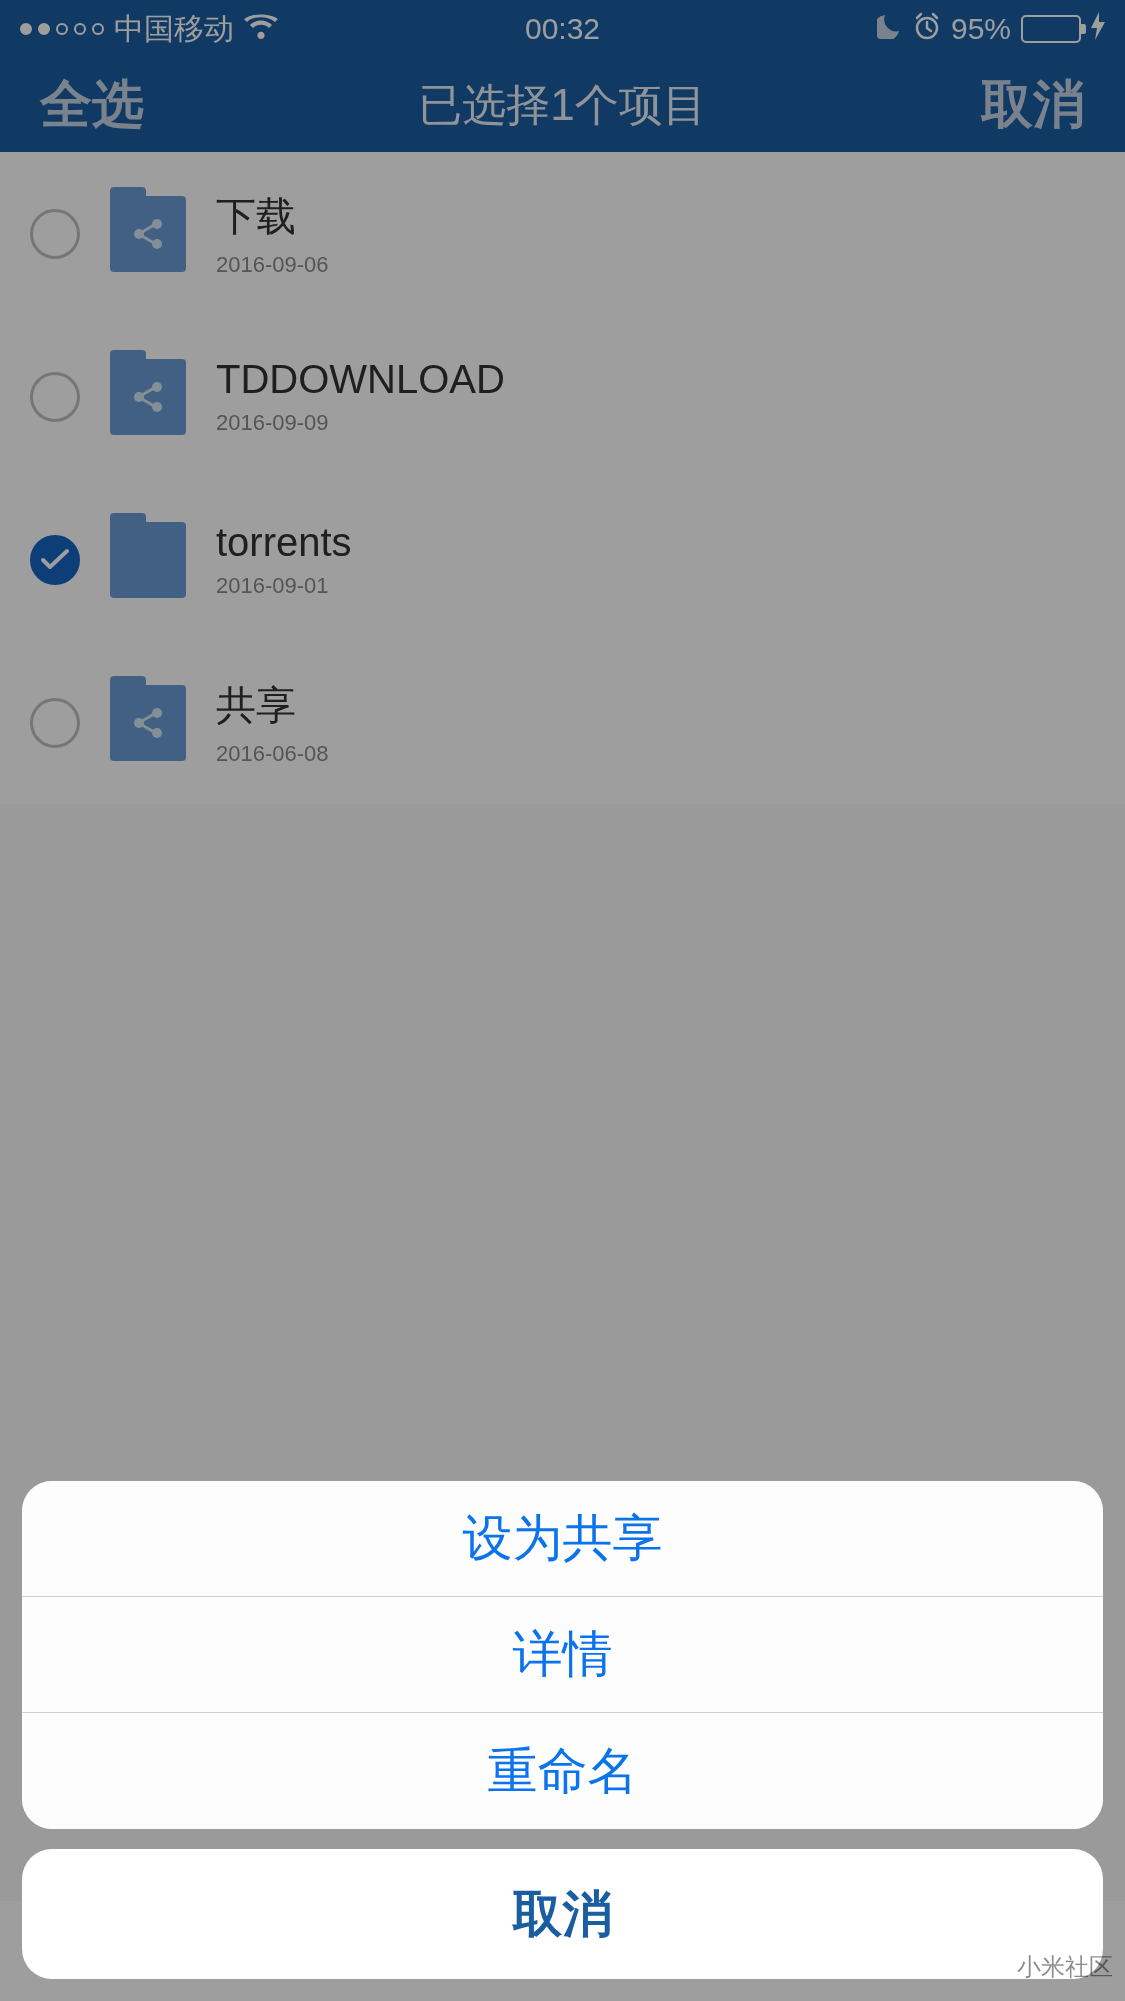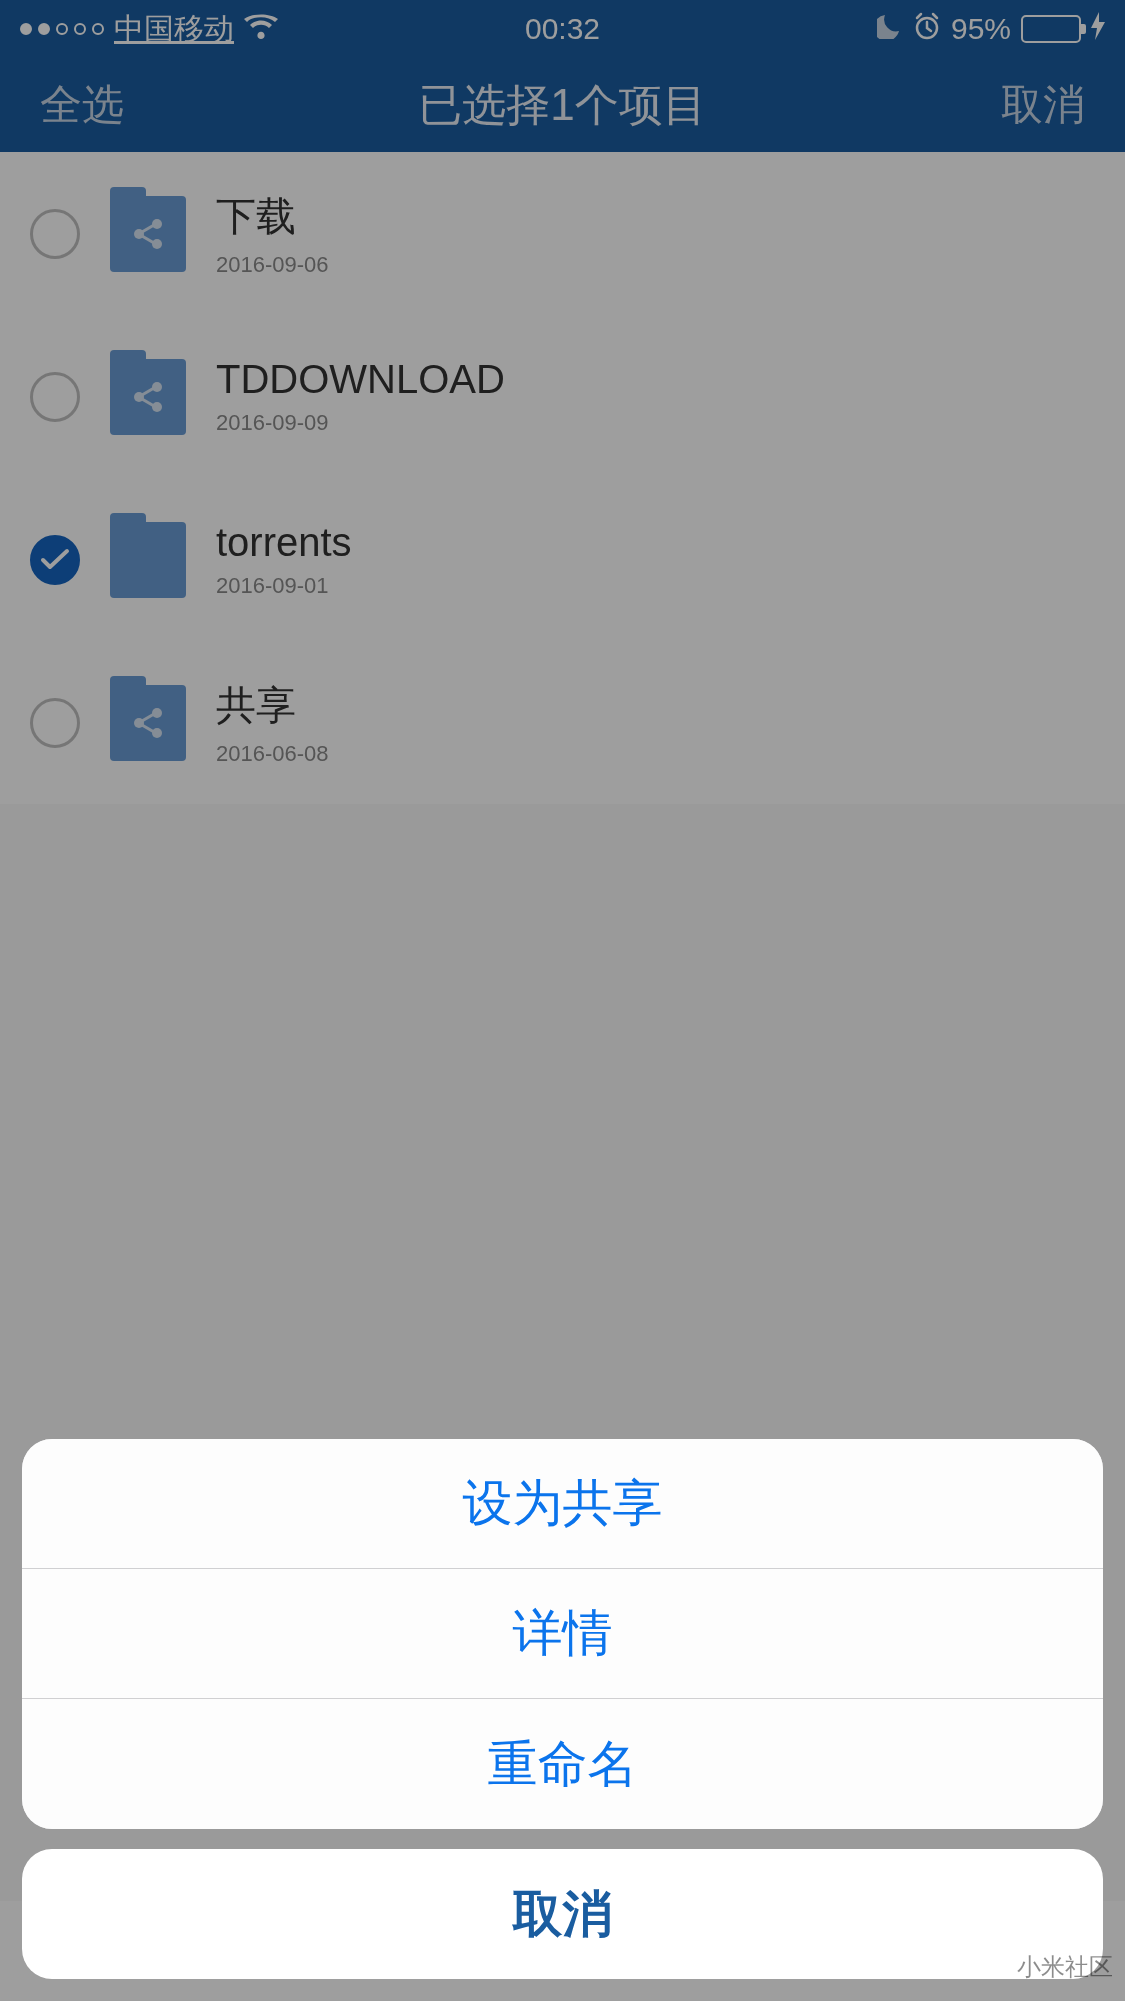--- a/index.html
+++ b/index.html
@@ -1,33 +1,33 @@
 <!DOCTYPE html>
 <html><head>
   <meta charset="utf-8">
   <style>
     * { margin: 0; padding: 0; box-sizing: border-box; }
     html, body { width: 1125px; height: 2001px; font-family: -apple-system, "Helvetica Neue", sans-serif; overflow: hidden; background: #fff; }
     .screen { width: 1125px; height: 2001px; position: relative; background: #f9f9f9; }
 
     
     .status-bar { height: 58px; background: #1a5da0; display: flex; align-items: center; justify-content: space-between; padding: 0 20px; color: #fff; font-size: 30px; }
-    .status-left { display: flex; align-items: center; gap: 10px; text-decoration: underline; }
+    .status-left { display: flex; align-items: center; gap: 10px; }
     .dots { display: flex; gap: 6px; }
     .dot { width: 12px; height: 12px; border-radius: 50%; border: 2px solid #fff; }
     .dot.filled { background: #fff; }
     .status-center { position: absolute; left: 50%; transform: translateX(-50%); font-weight: 500; }
     .status-right { display: flex; align-items: center; gap: 10px; padding-left: 39px; }
     .battery { width: 60px; height: 28px; border: 2px solid #fff; border-radius: 5px; position: relative; }
     .battery::after { content: ""; position: absolute; right: -7px; top: 7px; width: 5px; height: 10px; background: #fff; border-radius: 0 2px 2px 0; }
     .battery-fill { width: 95%; height: 100%; background: #4cd964; border-radius: 3px; }
 
     
     .nav-bar { height: 94px; background: #1a5da0; display: flex; align-items: center; justify-content: space-between; padding: 0 40px; color: #c6d4e4; }
-    .nav-left, .nav-right { font-size: 42px; }
+    .nav-left, .nav-right { font-size: 52px; font-weight: bold; }
     .nav-title { font-size: 44px; color: #e8eef5; position: absolute; left: 50%; transform: translateX(-50%); }
 
     
     .file-list { background: #fff; }
     .file-row { display: flex; align-items: center; height: 163px; padding: 0 30px; }
     .file-row-wrap { position: relative; }
     .checkbox { width: 50px; height: 50px; border-radius: 50%; border: 3px solid #bfbfbf; flex-shrink: 0; display: flex; align-items: center; justify-content: center; }
     .checkbox.checked { background: #1565c0; border-color: #1565c0; }
     .folder-icon { width: 76px; height: 76px; background: #6a9cd4; margin-left: 30px; position: relative; flex-shrink: 0; border-radius: 0 4px 4px 4px; }
     .folder-icon::before { content: ""; position: absolute; top: -9px; left: 0; width: 36px; height: 9px; background: #6a9cd4; border-radius: 4px 4px 0 0; }
@@ -39,21 +39,21 @@
     
     .dim { position: absolute; inset: 0; background: rgba(0,0,0,0.38); }
 
     
     .bottom-toolbar { position: absolute; bottom: 0; left: 0; right: 0; height: 100px; background: #fff; display: flex; justify-content: space-around; align-items: center; padding: 0 20px; }
     .toolbar-item { font-size: 28px; color: #666; }
 
     
     .action-sheet { position: absolute; left: 22px; right: 22px; bottom: 22px; }
     .sheet-group { background: #f0f0f2; border-radius: 30px; overflow: hidden; margin-bottom: 20px; }
-    .sheet-item { height: 130px; display: flex; align-items: center; justify-content: center; font-size: 50px; color: #0b74ec; border-bottom: 1px solid #d0d0d2; background: rgba(255,255,255,0.82); }
+    .sheet-item { height: 116px; display: flex; align-items: center; justify-content: center; font-size: 50px; color: #0b74ec; border-bottom: 1px solid #d0d0d2; background: rgba(255,255,255,0.82); }
     .sheet-item:last-child { border-bottom: none; }
     .sheet-cancel { background: #fff; border-radius: 30px; height: 130px; display: flex; align-items: center; justify-content: center; font-size: 50px; font-weight: 600; color: #1a5da0; }
 
     .watermark { position: absolute; right: 12px; bottom: 18px; font-size: 24px; color: rgba(0,0,0,0.45); z-index: 5; margin-top: 32px; }
   </style>
 </head>
 <body>
 
 <div class="screen">
 

